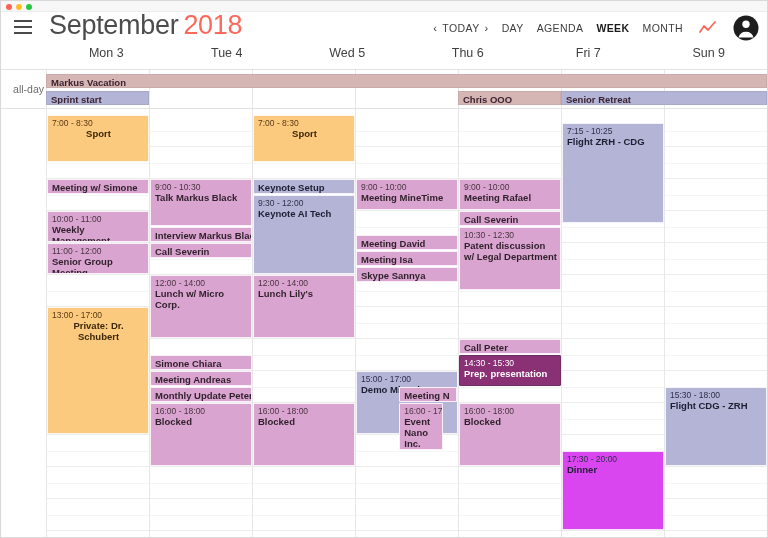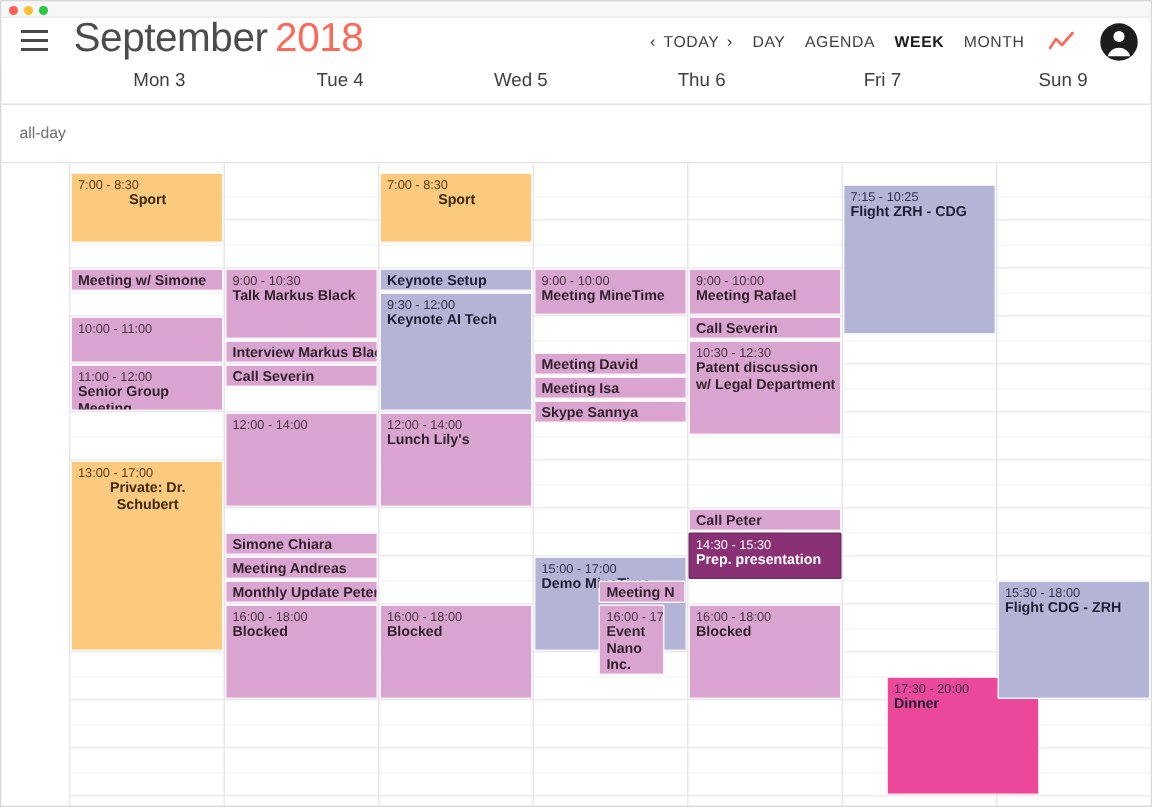--- a/index.html
+++ b/index.html
@@ -205,20 +205,33 @@
     <div class="dcell">Mon 3</div>
     <div class="dcell">Tue 4</div>
     <div class="dcell">Wed 5</div>
     <div class="dcell">Thu 6</div>
     <div class="dcell">Fri 7</div>
     <div class="dcell">Sun 9</div>
   </div>
 
   <div class="allday">
     <div class="allday-label">all-day</div>
+    <div class="allday-grid" id="allday-grid">
+        <div class="ad-col" style="left: 0px; width: 103px;"></div>
+        <div class="ad-col" style="left: 103px; width: 103px;"></div>
+        <div class="ad-col" style="left: 206px; width: 103px;"></div>
+        <div class="ad-col" style="left: 309px; width: 103px;"></div>
+        <div class="ad-col" style="left: 412px; width: 103px;"></div>
+        <div class="ad-col" style="left: 515px; width: 103px;"></div>
+        <div class="ad-col" style="left: 618px; width: 103px;"></div>
+        <div class="ad-ev" style="left: 0px; width: 721px; top: 4px; background: rgb(214, 182, 180);"><span>Markus Vacation</span></div>
+        <div class="ad-ev" style="left: 0px; width: 103px; top: 21px; background: rgb(179, 180, 214);"><span>Sprint start</span></div>
+        <div class="ad-ev" style="left: 412px; width: 103px; top: 21px; background: rgb(214, 182, 180);"><span>Chris OOO</span></div>
+        <div class="ad-ev" style="left: 515px; width: 206px; top: 21px; background: rgb(179, 180, 214);"><span>Senior Retreat</span></div>
+      </div>
   </div>
 
   <div class="gridwrap">
     <div class="grid" id="grid" style="height: 430px;">
         <div class="hourrow" style="top: 6px;"></div>
         <div class="halfline" style="top: 22px;"></div>
         <div class="hourlabel" style="top: 1px;">7:00</div>
         <div class="hourrow" style="top: 38px;"></div>
         <div class="halfline" style="top: 54px;"></div>
         <div class="hourlabel" style="top: 33px;">8:00</div>
@@ -265,20 +278,21 @@
         <div class="gutter-col" style="height: 430px;"></div>
         <div class="ev orange" style="background: rgb(251, 202, 127); left: 46px; width: 102px; top: 6px; height: 47px; z-index: 2;">
           <span class="t">7:00 - 8:30</span>
           <span class="n">Sport</span>
         </div>
         <div class="ev compact" style="background: rgb(217, 165, 208); left: 46px; width: 102px; top: 70px; height: 15px; z-index: 2;">
           <span class="n">Meeting w/ Simone</span>
         </div>
         <div class="ev" style="background: rgb(217, 165, 208); left: 46px; width: 102px; top: 102px; height: 31px; z-index: 2;">
           <span class="t">10:00 - 11:00</span>
+          <span class="n">Weekly Management</span>
         </div>
         <div class="ev" style="background: rgb(217, 165, 208); left: 46px; width: 102px; top: 134px; height: 31px; z-index: 2;">
           <span class="t">11:00 - 12:00</span>
           <span class="n">Senior Group Meeting</span>
         </div>
         <div class="ev orange" style="background: rgb(251, 202, 127); left: 46px; width: 102px; top: 198px; height: 127px; z-index: 2;">
           <span class="t">13:00 - 17:00</span>
           <span class="n">Private: Dr. Schubert</span>
         </div>
         <div class="ev" style="background: rgb(217, 165, 208); left: 149px; width: 102px; top: 70px; height: 47px; z-index: 2;">
@@ -286,20 +300,21 @@
           <span class="n">Talk Markus Black</span>
         </div>
         <div class="ev compact" style="background: rgb(217, 165, 208); left: 149px; width: 102px; top: 118px; height: 15px; z-index: 2;">
           <span class="n">Interview Markus Black</span>
         </div>
         <div class="ev compact" style="background: rgb(217, 165, 208); left: 149px; width: 102px; top: 134px; height: 15px; z-index: 2;">
           <span class="n">Call Severin</span>
         </div>
         <div class="ev" style="background: rgb(217, 165, 208); left: 149px; width: 102px; top: 166px; height: 63px; z-index: 2;">
           <span class="t">12:00 - 14:00</span>
+          <span class="n">Lunch w/ Micro Corp.</span>
         </div>
         <div class="ev compact" style="background: rgb(217, 165, 208); left: 149px; width: 102px; top: 246px; height: 15px; z-index: 2;">
           <span class="n">Simone Chiara</span>
         </div>
         <div class="ev compact" style="background: rgb(217, 165, 208); left: 149px; width: 102px; top: 262px; height: 15px; z-index: 2;">
           <span class="n">Meeting Andreas</span>
         </div>
         <div class="ev compact" style="background: rgb(217, 165, 208); left: 149px; width: 102px; top: 278px; height: 15px; z-index: 2;">
           <span class="n">Monthly Update Peter</span>
         </div>
@@ -369,21 +384,21 @@
           <span class="n">Prep. presentation</span>
         </div>
         <div class="ev" style="background: rgb(217, 165, 208); left: 458px; width: 102px; top: 294px; height: 63px; z-index: 2;">
           <span class="t">16:00 - 18:00</span>
           <span class="n">Blocked</span>
         </div>
         <div class="ev blue" style="background: rgb(179, 180, 214); left: 561px; width: 102px; top: 14px; height: 100.44px; z-index: 2;">
           <span class="t">7:15 - 10:25</span>
           <span class="n">Flight ZRH - CDG</span>
         </div>
-        <div class="ev blue" style="background: #ec4899; left: 561px; width: 102px; top: 342px; height: 79px; z-index: 2; margin-left: 29px;">
+        <div class="ev blue" style="background: #d946ef; left: 561px; width: 102px; top: 342px; height: 79px; z-index: 2;">
           <span class="t">17:30 - 20:00</span>
           <span class="n">Dinner</span>
         </div>
         <div class="ev blue" style="background: rgb(179, 180, 214); left: 664px; width: 102px; top: 278px; height: 79px; z-index: 2;">
           <span class="t">15:30 - 18:00</span>
           <span class="n">Flight CDG - ZRH</span>
         </div>
       </div>
   </div>
 

